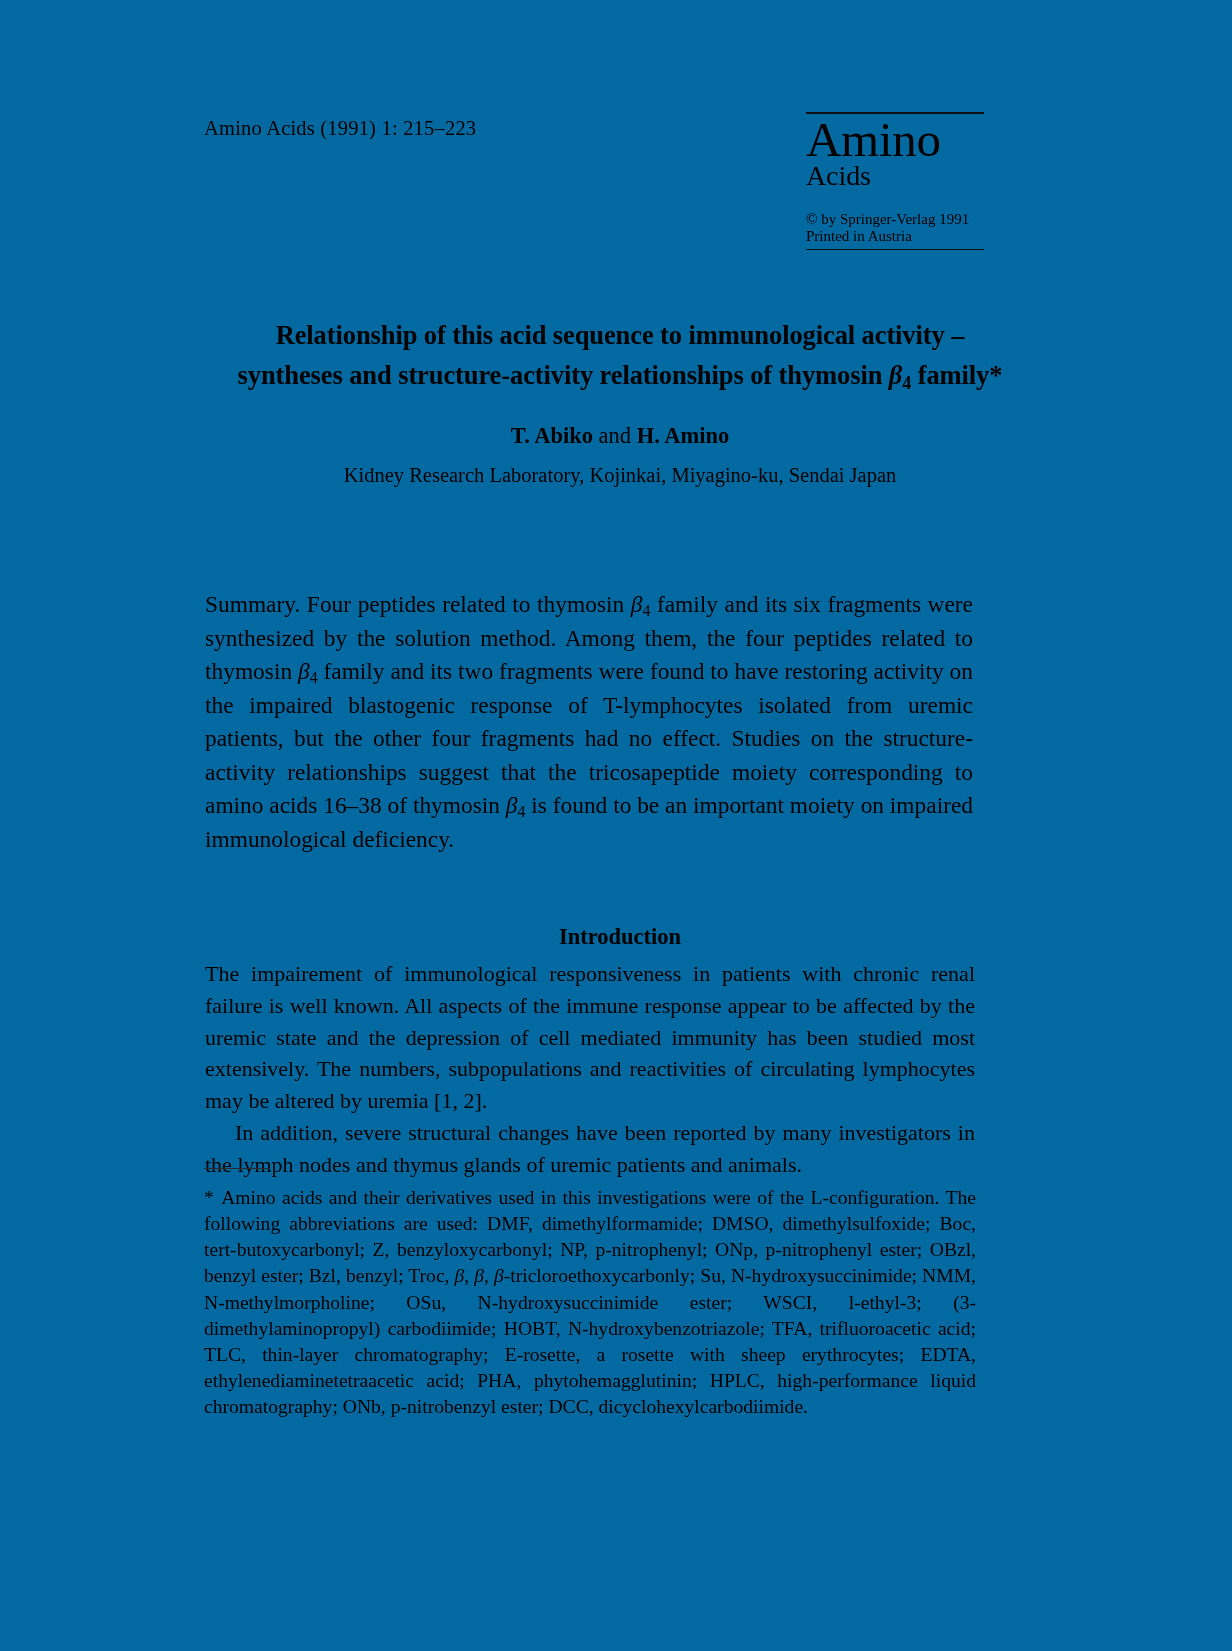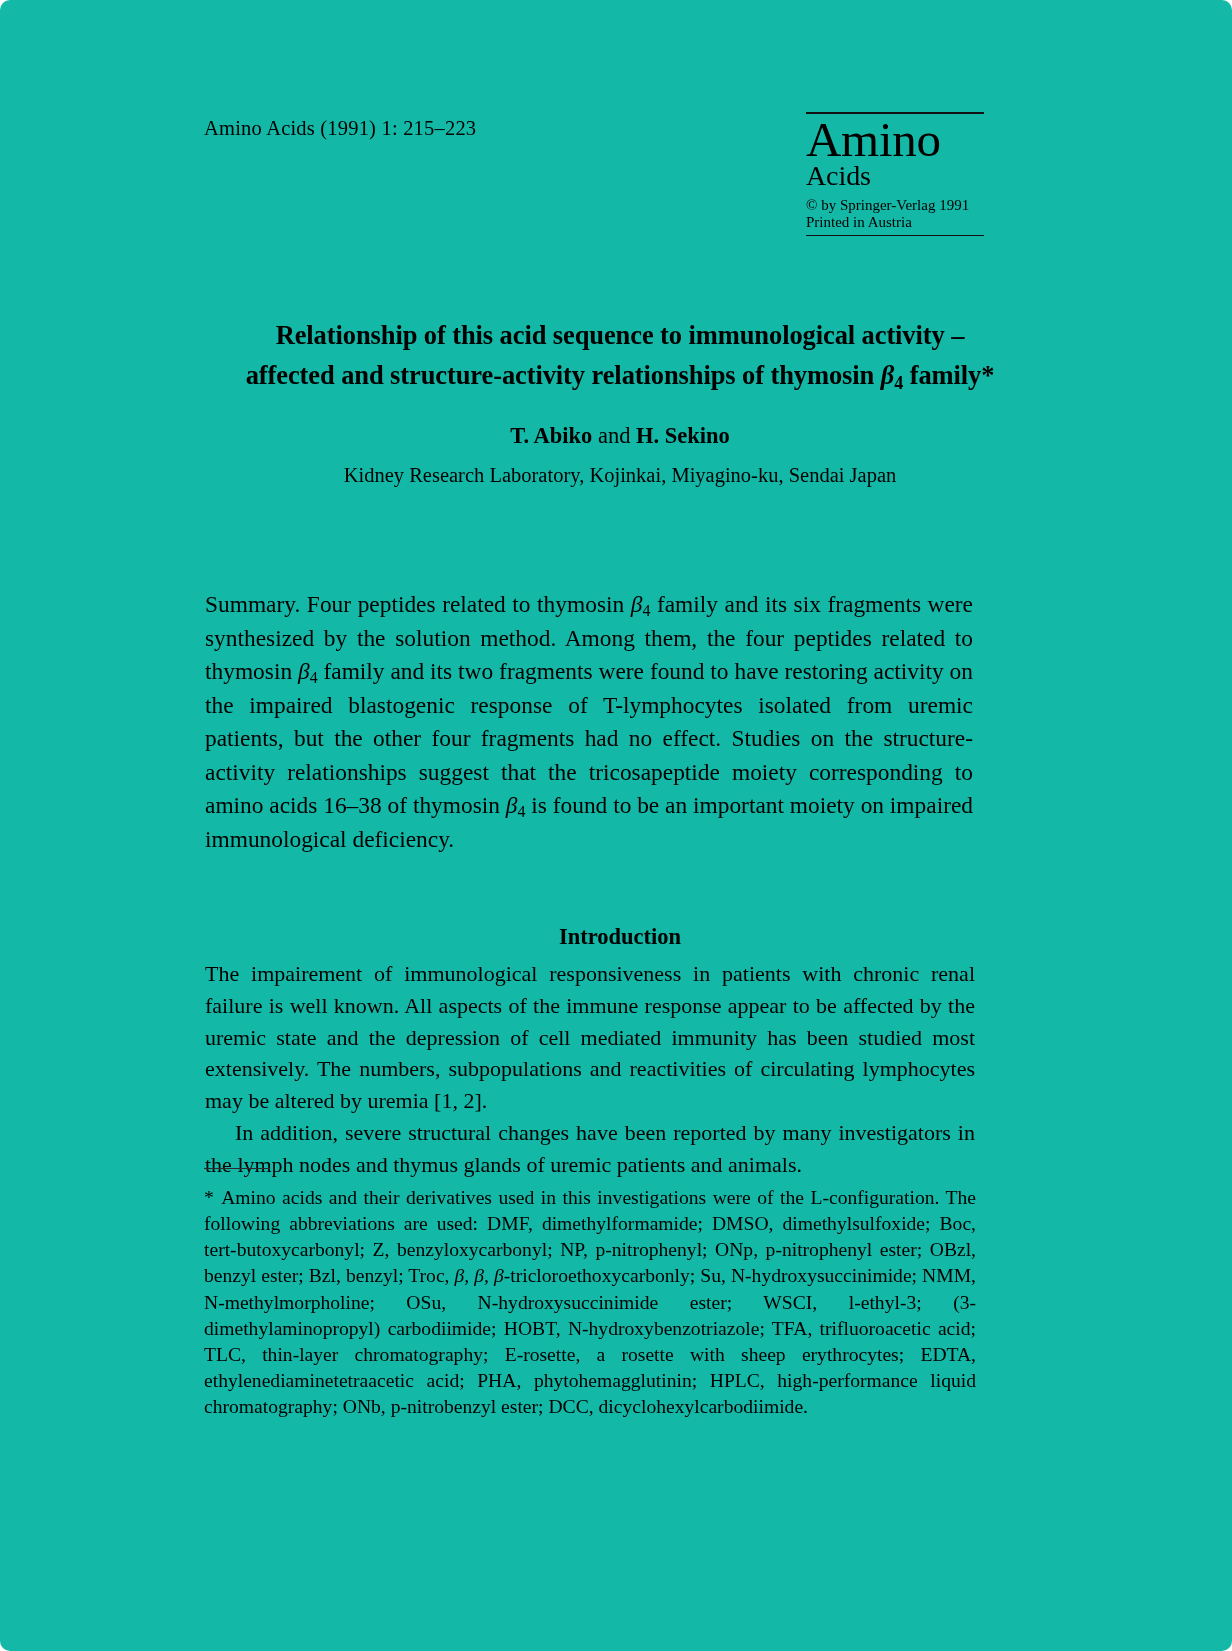--- a/index.html
+++ b/index.html
@@ -8,23 +8,22 @@
     background: #ffffff;
   }
   body {
     font-family: "Liberation Serif", "DejaVu Serif", serif;
     color: #000000;
   }
   #page {
     position: relative;
     width: 1232px;
     height: 1651px;
-    background: #14b8a6;
+    background: #0369a1;
     overflow: hidden;
-    border-radius: 10px;
   }
 
   
   .journal-line {
     position: absolute;
     left: 204px;
     top: 117px;
     font-size: 20.5px;
     letter-spacing: 0.2px;
     white-space: nowrap;
@@ -55,21 +54,21 @@
   }
   .masthead .sub {
     font-size: 28px;
     line-height: 1.02;
     letter-spacing: -0.1px;
     margin-top: -2px;
   }
   .masthead .imprint {
     font-size: 15px;
     line-height: 1.18;
-    margin-top: 6px;
+    margin-top: 20px;
     white-space: nowrap;
   }
 
   
   .title {
     position: absolute;
     left: 120px;
     top: 316px;
     width: 1000px;
     text-align: center;
@@ -191,25 +190,25 @@
     <div class="sub">Acids</div>
     <div class="imprint">
       <div>© by Springer-Verlag 1991</div>
       <div>Printed in Austria</div>
     </div>
     <div class="rule-bottom"></div>
   </div>
 
   <div class="title">
     <span>Relationship of this acid sequence to immunological activity –</span>
-    <span class="l2"><span>affected and structure-activity relationships of thymosin </span><span class="beta">β</span><sub class="sb">4</sub><span> family*</span></span>
+    <span class="l2"><span>syntheses and structure-activity relationships of thymosin </span><span class="beta">β</span><sub class="sb">4</sub><span> family*</span></span>
   </div>
 
   <div class="authors">
-    <b>T. Abiko</b><span class="conj"> and </span><b>H. Sekino</b>
+    <b>T. Abiko</b><span class="conj"> and </span><b>H. Amino</b>
   </div>
 
   <div class="affiliation">Kidney Research Laboratory, Kojinkai, Miyagino-ku, Sendai Japan</div>
 
   <div class="summary">
     <b>Summary.</b><span> Four peptides related to thymosin </span><span class="beta">β</span><sub class="sb">4</sub><span> family and its six fragments were synthesized by the solution method. Among them, the four peptides related to thymosin </span><span class="beta">β</span><sub class="sb">4</sub><span> family and its two fragments were found to have restoring activity on the impaired blastogenic response of T-lymphocytes isolated from uremic patients, but the other four fragments had no effect. Studies on the structure-activity relationships suggest that the tricosapeptide moiety corresponding to amino acids 16–38 of thymosin </span><span class="beta">β</span><sub class="sb">4</sub><span> is found to be an important moiety on impaired immunological deficiency.</span>
   </div>
 
 
   <div class="section-head">Introduction</div>

